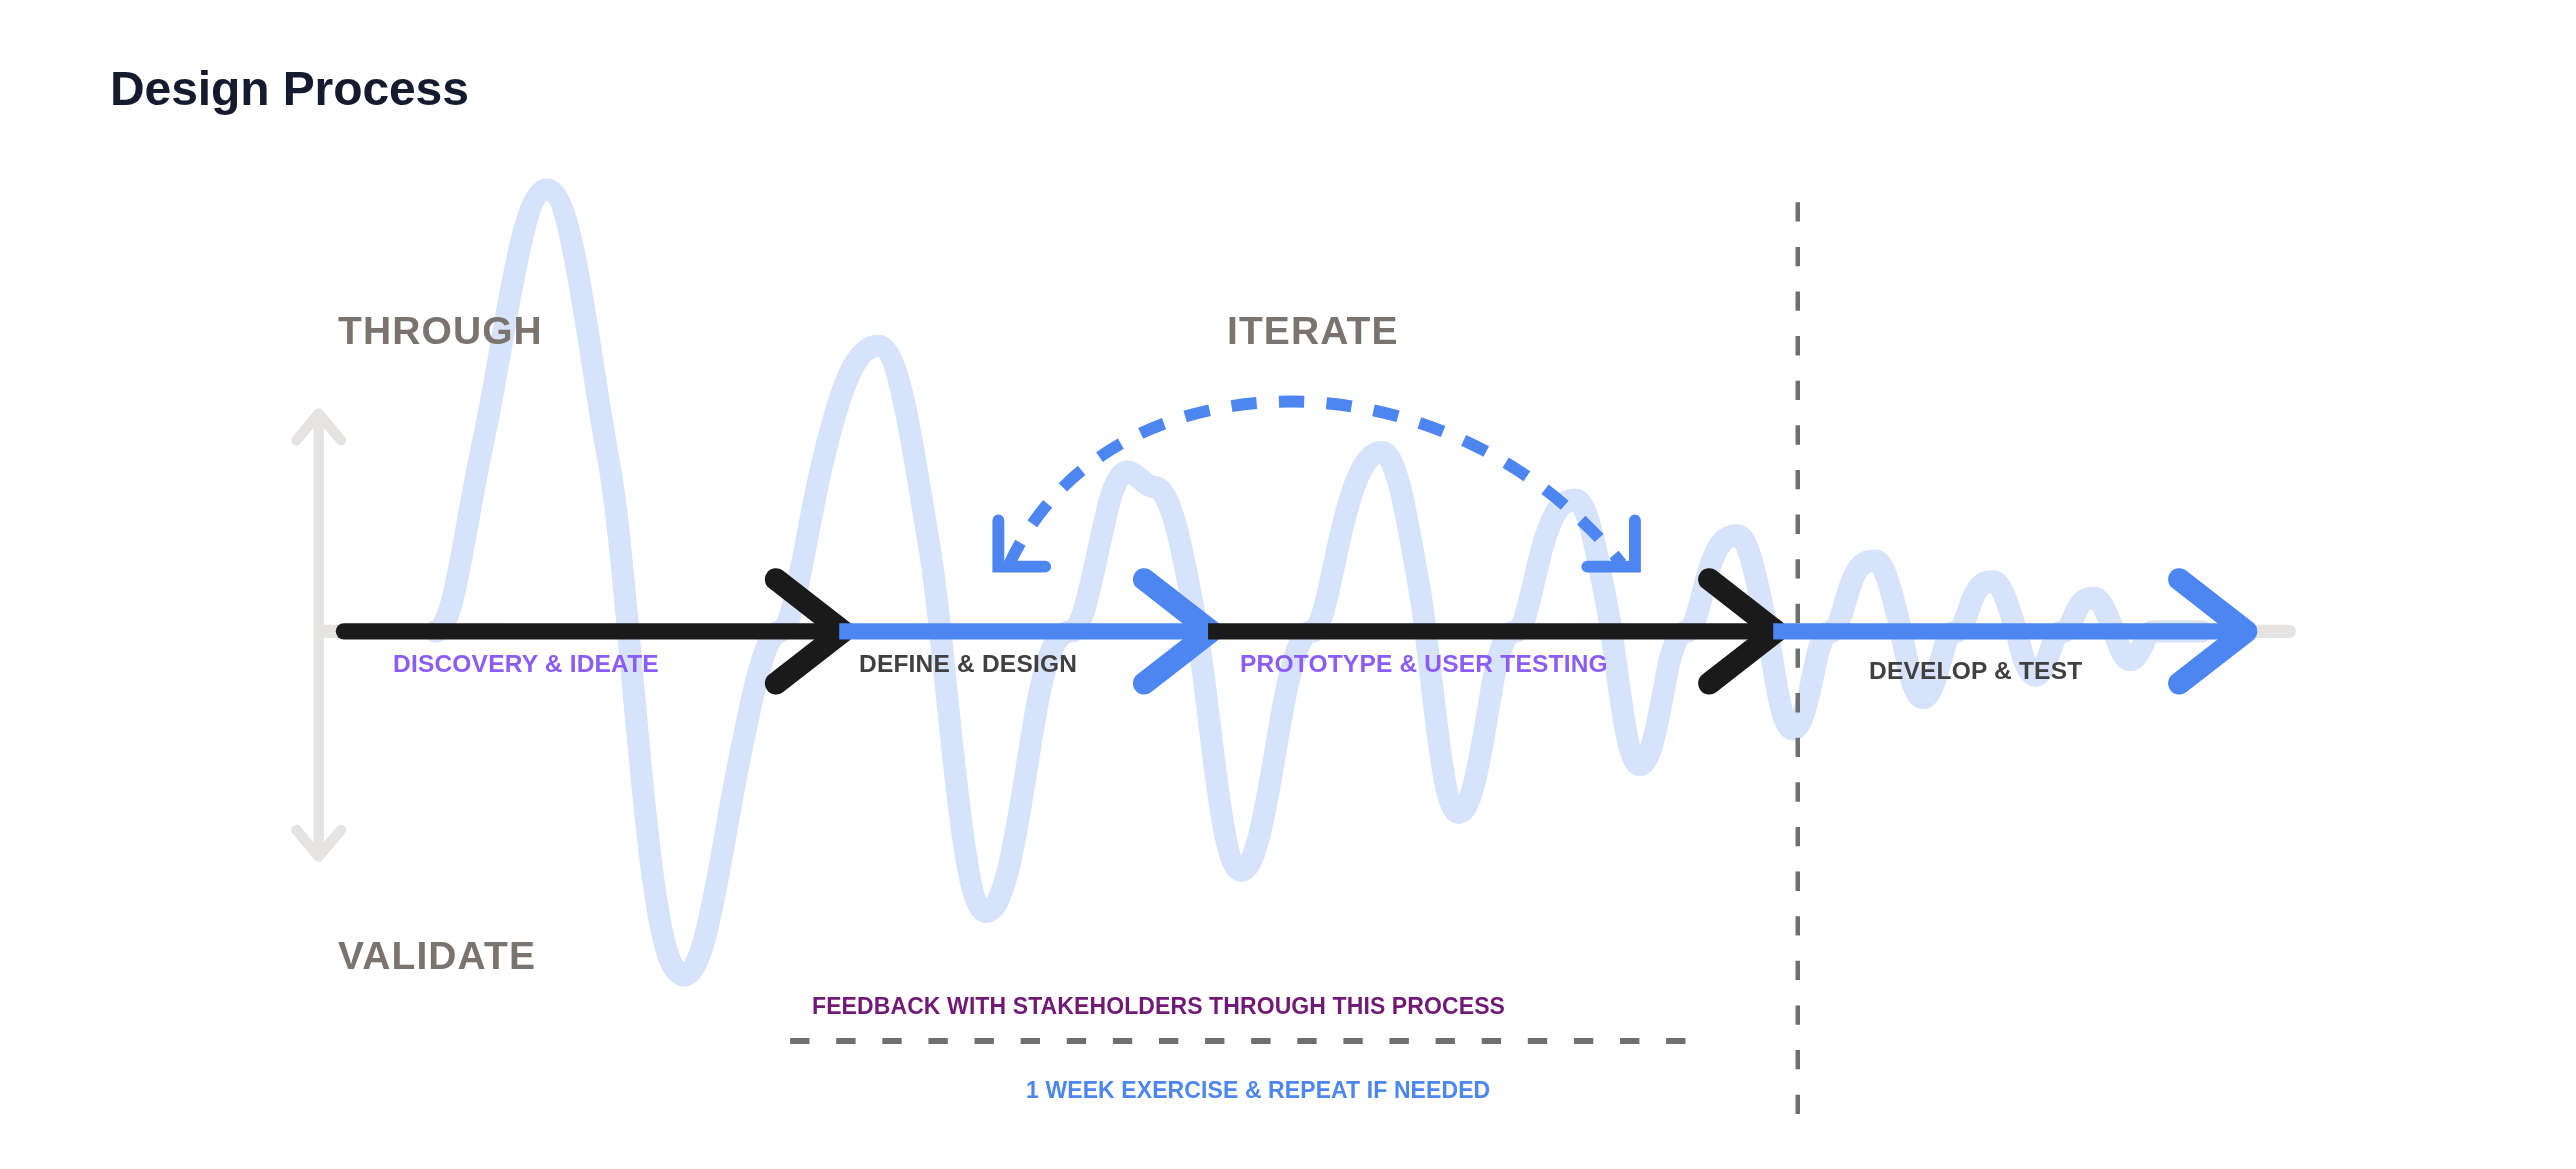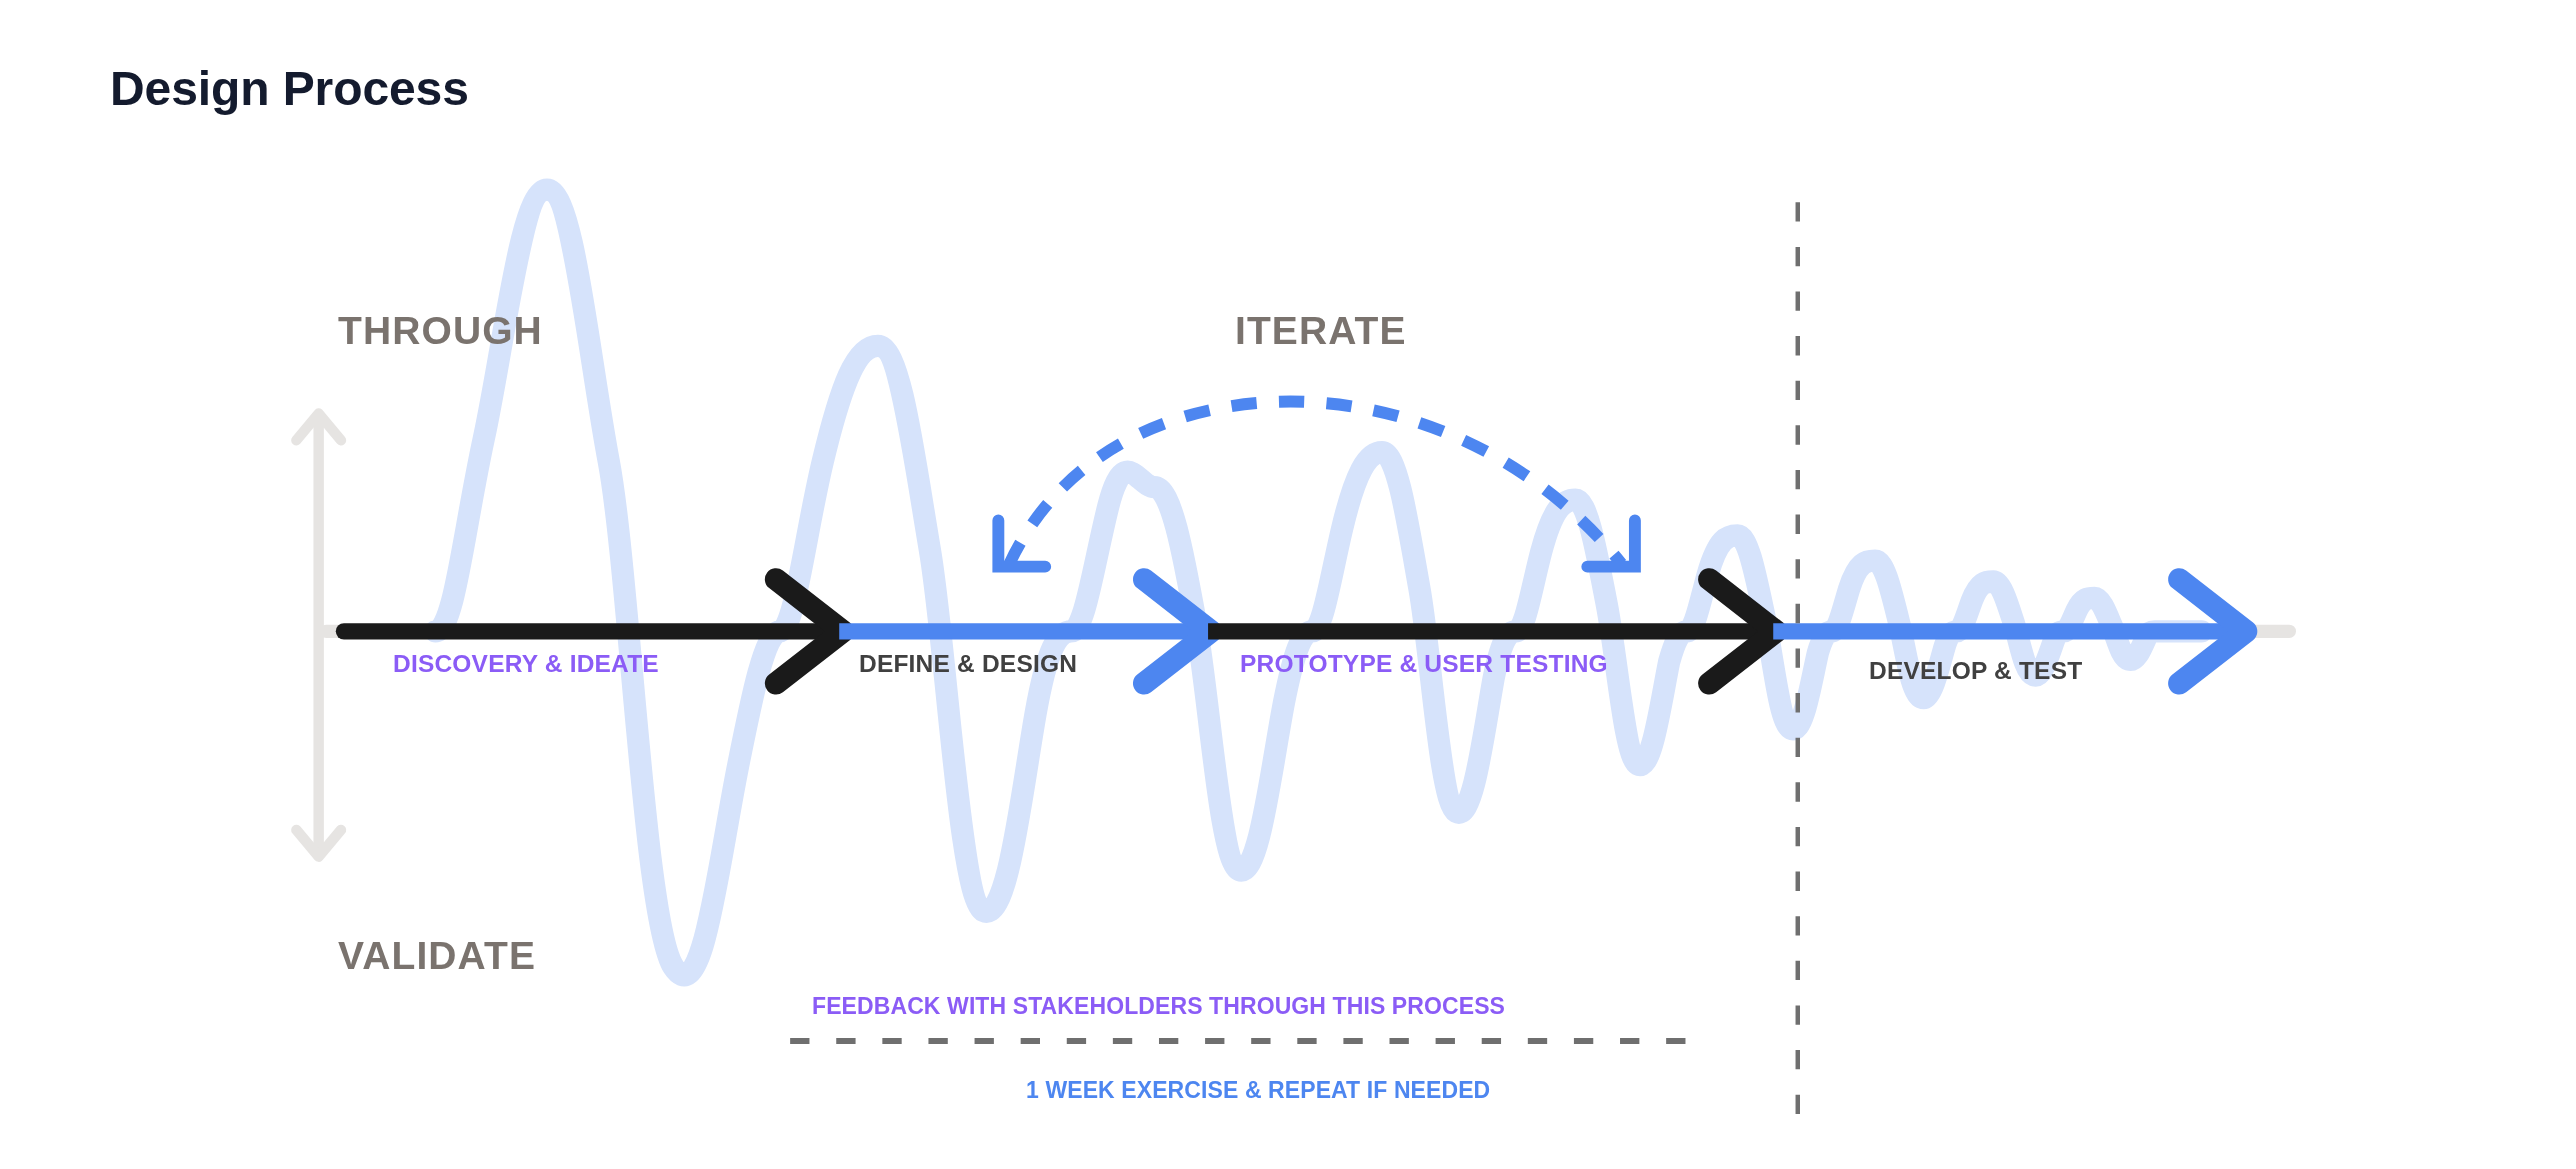--- a/index.html
+++ b/index.html
@@ -46,40 +46,40 @@
     letter-spacing: -0.1px;
   }
   .axis-label {
     font-size: 39px;
     font-weight: 600;
     color: #7A736E;
     letter-spacing: 1.1px;
   }
   #label-create { left: 338px; top: 311px; }
   #label-validate { left: 338px; top: 936px; }
-  #label-iterate { left: 1227px; top: 311px; margin-left: 8px; }
+  #label-iterate { left: 1227px; top: 311px; }
 
   .stage-label {
     font-size: 24.5px;
     font-weight: 700;
     letter-spacing: 0.2px;
   }
   .stage-label.dark { color: #8b5cf6; }
   .stage-label.blue { color: #404040; }
   #stage-label-0 { left: 393px; top: 652px; }
   #stage-label-1 { left: 859px; top: 652px; }
   #stage-label-2 { left: 1240px; top: 652px; }
   #stage-label-3 { left: 1869px; top: 659px; }
 
   #feedback-note {
     left: 812px;
     top: 995px;
     font-size: 23px;
     font-weight: 700;
-    color: #8b5cf6;
+    color: #701a75;
     letter-spacing: 0.1px;
   }
   #repeat-note {
     left: 1026px;
     top: 1079px;
     font-size: 23px;
     font-weight: 700;
     color: #4D86F0;
     letter-spacing: 0.1px;
   }

